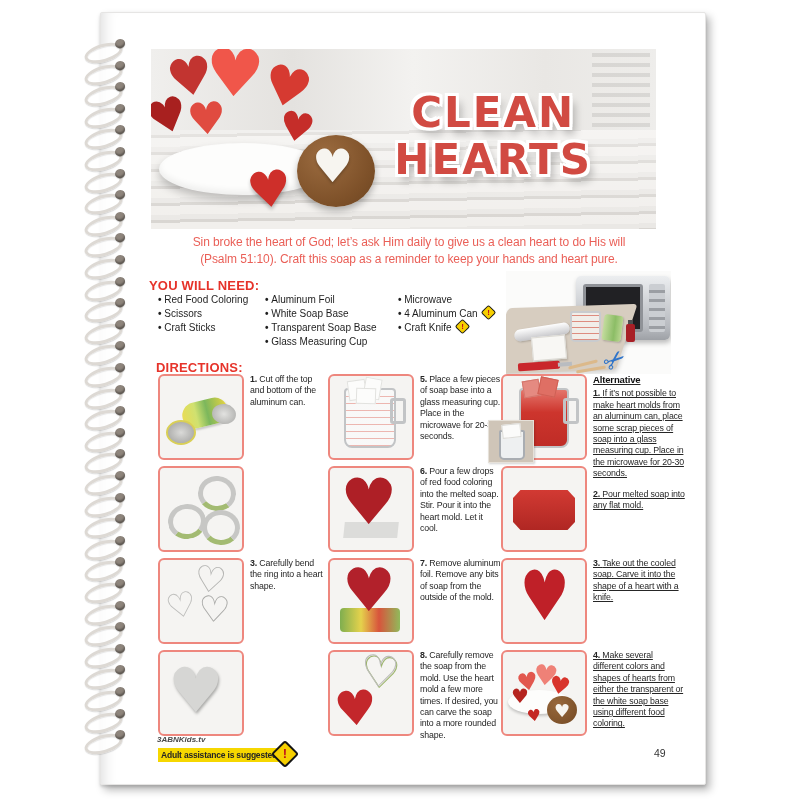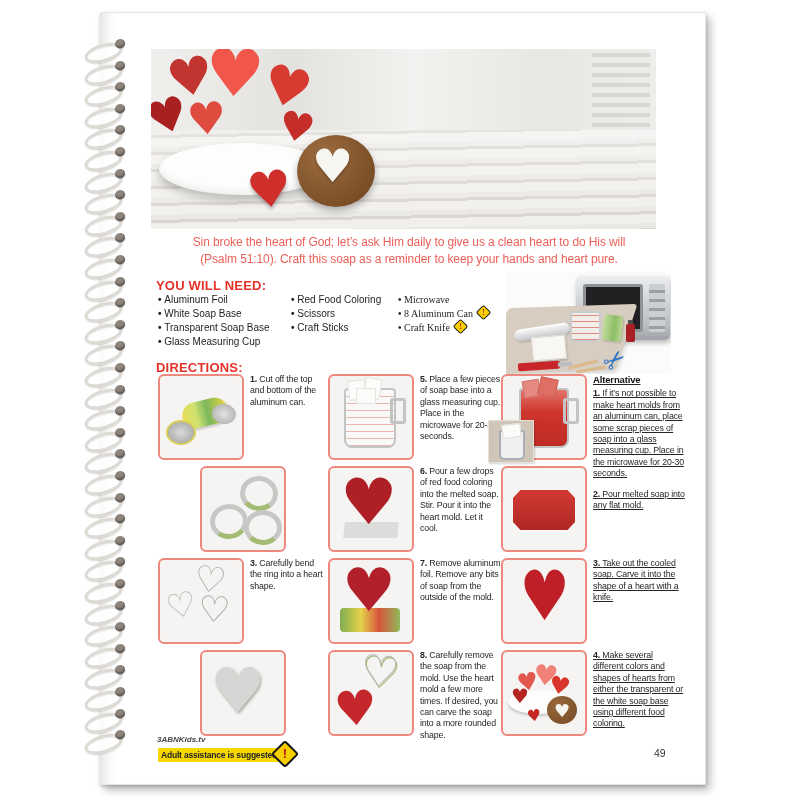--- a/index.html
+++ b/index.html
@@ -39,21 +39,21 @@
 
   
   .intro{position:absolute;left:20px;top:221px;width:576px;text-align:center;color:#ea5f57;
     font-size:12px;line-height:17px;letter-spacing:-.1px;}
   .intro div{white-space:nowrap;text-align:center;}
 
   
   .red-head{position:absolute;color:#e6332a;font-weight:bold;font-size:13px;letter-spacing:.2px;}
   .need-cols{position:absolute;left:57px;top:280px;display:flex;font-size:10px;line-height:14px;color:#1e1e1e;}
   .need-col{list-style:none;margin:0;padding:0;}
-  .need-col.c1{width:133px;} .need-col.c2{width:107px;} .need-col.c3{width:128px;font-family:Liberation Serif, serif;}
+  .need-col.c1{width:133px;} .need-col.c2{width:107px;} .need-col.c3{width:128px;}
   .need-col li::before{content:"• ";font-weight:bold;}
   .wd{display:inline-block;width:9px;height:9px;background:#f6cf00;border:1.5px solid #141414;border-radius:2px;
     transform:rotate(45deg);vertical-align:-1px;margin-left:5px;position:relative;}
   .wd i{position:absolute;left:0;top:0;right:0;bottom:0;transform:rotate(-45deg);font-style:normal;
     color:#c0141b;font-weight:bold;font-size:8px;line-height:9px;text-align:center;}
   .wd.big{width:16px;height:16px;border-width:2.5px;border-radius:3px;}
   .wd.big i{font-size:13px;line-height:16px;}
 
   
   .supplies{position:absolute;left:405px;top:258px;width:165px;height:103px;background:#fbfbfa;overflow:hidden;}
@@ -76,21 +76,21 @@
   .sp-bottle{position:absolute;left:120px;bottom:32px;width:9px;height:18px;background:#a81f26;border-radius:2px;}
   .sp-bottle::before{content:"";position:absolute;left:2px;top:-4px;width:5px;height:4px;background:#4d4d4f;}
   .sp-scis{position:absolute;left:98px;bottom:-2px;font-size:26px;color:#2f74c9;transform:rotate(-40deg);}
   .sp-knife{position:absolute;left:12px;bottom:4px;width:42px;height:8px;background:#c9262b;border-radius:2px;transform:rotate(-4deg);}
   .sp-knife::before{content:"";position:absolute;right:-12px;top:2px;width:14px;height:4px;background:#b9bcc0;}
   .sp-stick{position:absolute;width:30px;height:3px;background:#dcb98a;border-radius:2px;}
 
   
   .dcol{position:absolute;top:361px;}
   .dcol.c1{left:57px;width:170px;} .dcol.c2{left:227px;width:174px;} .dcol.c3{left:400px;width:184px;}
-  .drow{display:flex;height:92px;align-items:flex-start;justify-content:center;}
+  .drow{display:flex;height:92px;align-items:flex-start;}
   .drow.tall{height:auto;}
   .pbox{flex:0 0 auto;width:86px;height:86px;box-sizing:border-box;border:2px solid #ee877e;border-radius:6px;
     background:#f5f4f2;position:relative;overflow:hidden;}
   .dtxt{margin-left:6px;font-size:8.8px;line-height:11.4px;letter-spacing:-.15px;color:#262626;}
   .c1 .dtxt{width:78px;} .c2 .dtxt{width:82px;} .c3 .dtxt{width:94px;text-decoration:underline;}
   .dtxt b{font-weight:bold;}
   .alt-head{font-weight:bold;font-size:9.5px;margin-bottom:3px;color:#111;}
   .padtop{padding-top:23px;}
 
   
@@ -132,43 +132,47 @@
     <div class="plate"></div>
     <span class="hh" style="left:16px;top:2px;font-size:52px;color:#c23430;transform:rotate(-10deg);">♥</span>
     <span class="hh" style="left:54px;top:-8px;font-size:66px;color:#f0564a;transform:rotate(3deg);">♥</span>
     <span class="hh" style="left:112px;top:12px;font-size:54px;color:#d63a31;transform:rotate(14deg);">♥</span>
     <span class="hh" style="left:-4px;top:44px;font-size:46px;color:#a8201f;transform:rotate(-18deg);">♥</span>
     <span class="hh" style="left:36px;top:48px;font-size:44px;color:#e04b40;transform:rotate(-4deg);">♥</span>
     <span class="hh" style="left:128px;top:58px;font-size:40px;color:#c52d29;transform:rotate(10deg);">♥</span>
     <span class="hh" style="left:96px;top:116px;font-size:50px;color:#ce2f2a;transform:rotate(-7deg);text-shadow:0 3px 4px rgba(0,0,0,.25);">♥</span>
     <div class="board"></div>
     <span class="hh" style="left:161px;top:94px;font-size:46px;color:#f7f5f0;text-shadow:0 2px 3px rgba(0,0,0,.25);">♥</span>
+    <div class="hero-title">
+      <div>CLEAN</div>
+      <div>HEARTS</div>
+    </div>
   </div>
 
   <div class="intro">
     <div>Sin broke the heart of God; let’s ask Him daily to give us a clean heart to do His will</div>
     <div>(Psalm 51:10). Craft this soap as a reminder to keep your hands and heart pure.</div>
   </div>
 
-  <div class="red-head" style="left:55px;top:265px;">YOU WILL NEED:</div>
+  <div class="red-head" style="left:48px;top:265px;">YOU WILL NEED:</div>
   <div class="need-cols">
+    <ul class="need-col c2">
+      <li>Red Food Coloring</li>
+      <li>Scissors</li>
+      <li>Craft Sticks</li>
+    </ul>
     <ul class="need-col c1">
       <li>Aluminum Foil</li>
       <li>White Soap Base</li>
       <li>Transparent Soap Base</li>
       <li>Glass Measuring Cup</li>
     </ul>
-    <ul class="need-col c2">
-      <li>Red Food Coloring</li>
-      <li>Scissors</li>
-      <li>Craft Sticks</li>
-    </ul>
     <ul class="need-col c3">
       <li>Microwave</li>
-      <li><span>8 Aluminum Can</span><span class="wd"><i>!</i></span></li>
+      <li><span>4 Aluminum Can</span><span class="wd"><i>!</i></span></li>
       <li><span>Craft Knife</span><span class="wd"><i>!</i></span></li>
     </ul>
   </div>
 
   <div class="supplies">
     <div class="sp-mw"></div>
     <div class="sp-board"></div>
     <div class="sp-foil"></div>
     <div class="sp-soap"></div>
     <div class="sp-cup"></div>

